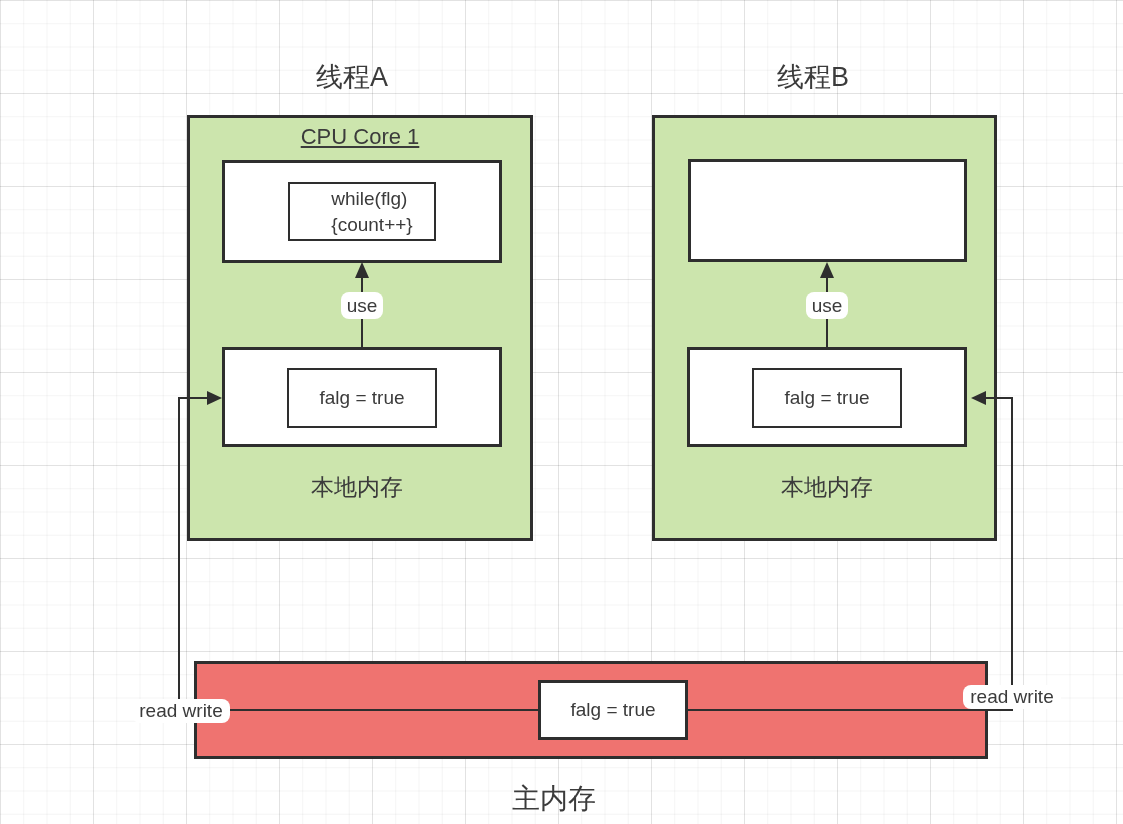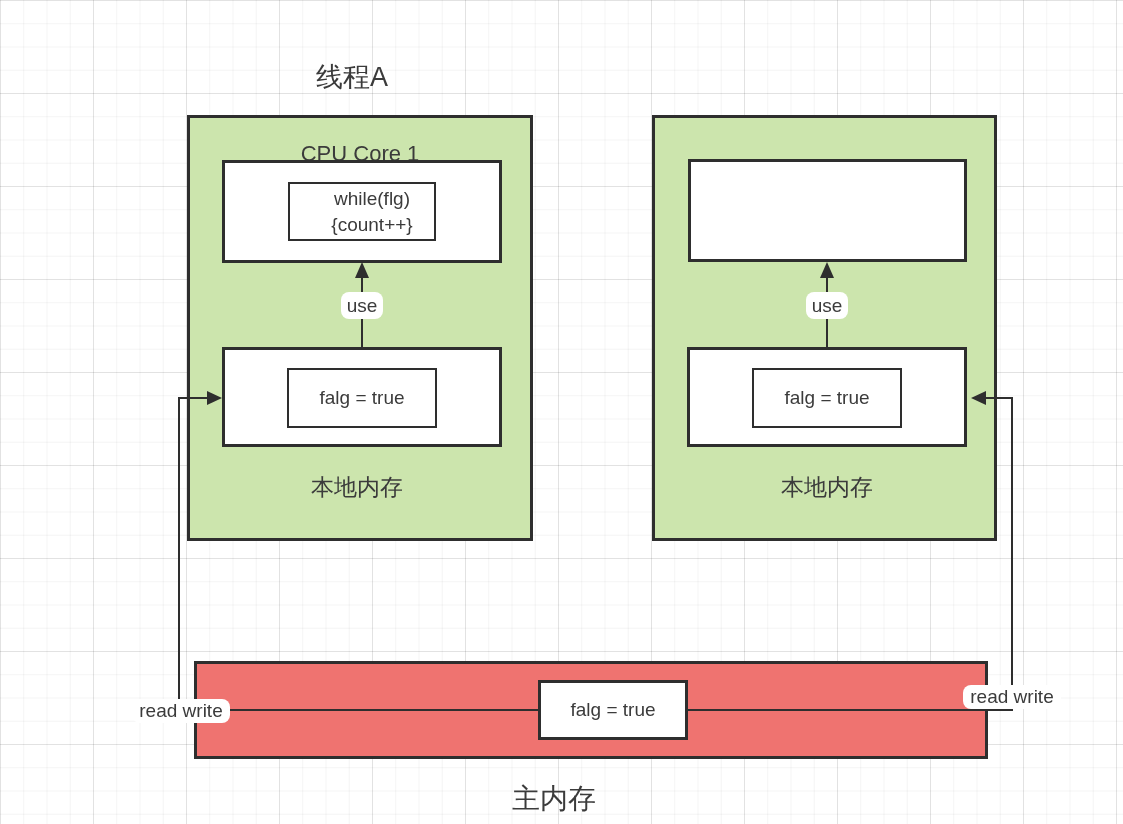--- a/index.html
+++ b/index.html
@@ -15,21 +15,21 @@
     position:relative;width:1123px;height:824px;overflow:hidden;
     background-color:#ffffff;
     background-image:
       linear-gradient(to right, rgba(0,0,0,0.075) 1px, transparent 1px),
       linear-gradient(to bottom, rgba(0,0,0,0.075) 1px, transparent 1px),
       linear-gradient(to right, rgba(0,0,0,0.045) 1px, transparent 1px),
       linear-gradient(to bottom, rgba(0,0,0,0.045) 1px, transparent 1px);
     background-size:93px 93px,93px 93px,23.25px 23.25px,23.25px 23.25px;
   }
   .abs{position:absolute;}
-  .center{display:flex;align-items:center;justify-content:center;text-align:center;}
+  .center{display:flex;align-items:center;justify-content:center;}
   .title{font-size:27px;color:var(--text);}
   .green-panel{background:var(--green);border:3px solid var(--stroke);z-index:1;}
   .core-label{font-size:22px;color:var(--text);z-index:2;}
   .white-box{background:#ffffff;border:3px solid var(--stroke);z-index:2;}
   .inner-box{background:#ffffff;border:2px solid var(--stroke);z-index:3;
              font-size:19px;line-height:1.35;color:var(--text);}
   .mem-label{font-size:23px;color:var(--text);z-index:2;}
   .red-panel{background:var(--red);border:3px solid var(--stroke);z-index:1;}
   .main-mem-label{font-size:28px;color:var(--text);}
   .float-label{background:#ffffff;font-size:19px;color:var(--text);z-index:5;border-radius:8px;}
@@ -40,37 +40,38 @@
 </style>
 </head>
 <body>
 
 <div class="canvas">
 
   <div class="abs center title" style="left:252px;top:60px;width:200px;height:34px;">线程A</div>
 
   <div class="abs green-panel" style="left:187px;top:115px;width:346px;height:426px;"></div>
 
-  <div class="abs center core-label" style="left:197px;top:139px;width:326px;height:30px;">CPU Core 1</div>
+  <div class="abs center core-label" style="left:197px;top:122px;width:326px;height:30px;text-decoration:underline;">CPU Core 1</div>
 
   <div class="abs white-box" style="left:222px;top:160px;width:280px;height:103px;"></div>
   <div class="abs center inner-box" style="left:288px;top:182px;width:148px;height:59px;padding-left:20px;">
     <div>
       <div>while(flg)</div>
       <div>{count++}</div>
     </div>
   </div>
 
   <div class="abs center float-label" style="left:341px;top:292px;width:42px;height:27px;">use</div>
 
   <div class="abs white-box" style="left:222px;top:347px;width:280px;height:100px;"></div>
   <div class="abs center inner-box" style="left:287px;top:368px;width:150px;height:60px;">falg = true</div>
 
   <div class="abs center mem-label" style="left:257px;top:472px;width:200px;height:30px;">本地内存</div>
 
+  <div class="abs center title" style="left:713px;top:60px;width:200px;height:34px;">线程B</div>
 
   <div class="abs green-panel" style="left:652px;top:115px;width:345px;height:426px;"></div>
 
 
   <div class="abs white-box" style="left:688px;top:159px;width:279px;height:103px;"></div>
 
   <div class="abs center float-label" style="left:806px;top:292px;width:42px;height:27px;">use</div>
 
   <div class="abs white-box" style="left:687px;top:347px;width:280px;height:100px;"></div>
   <div class="abs center inner-box" style="left:752px;top:368px;width:150px;height:60px;">falg = true</div>

